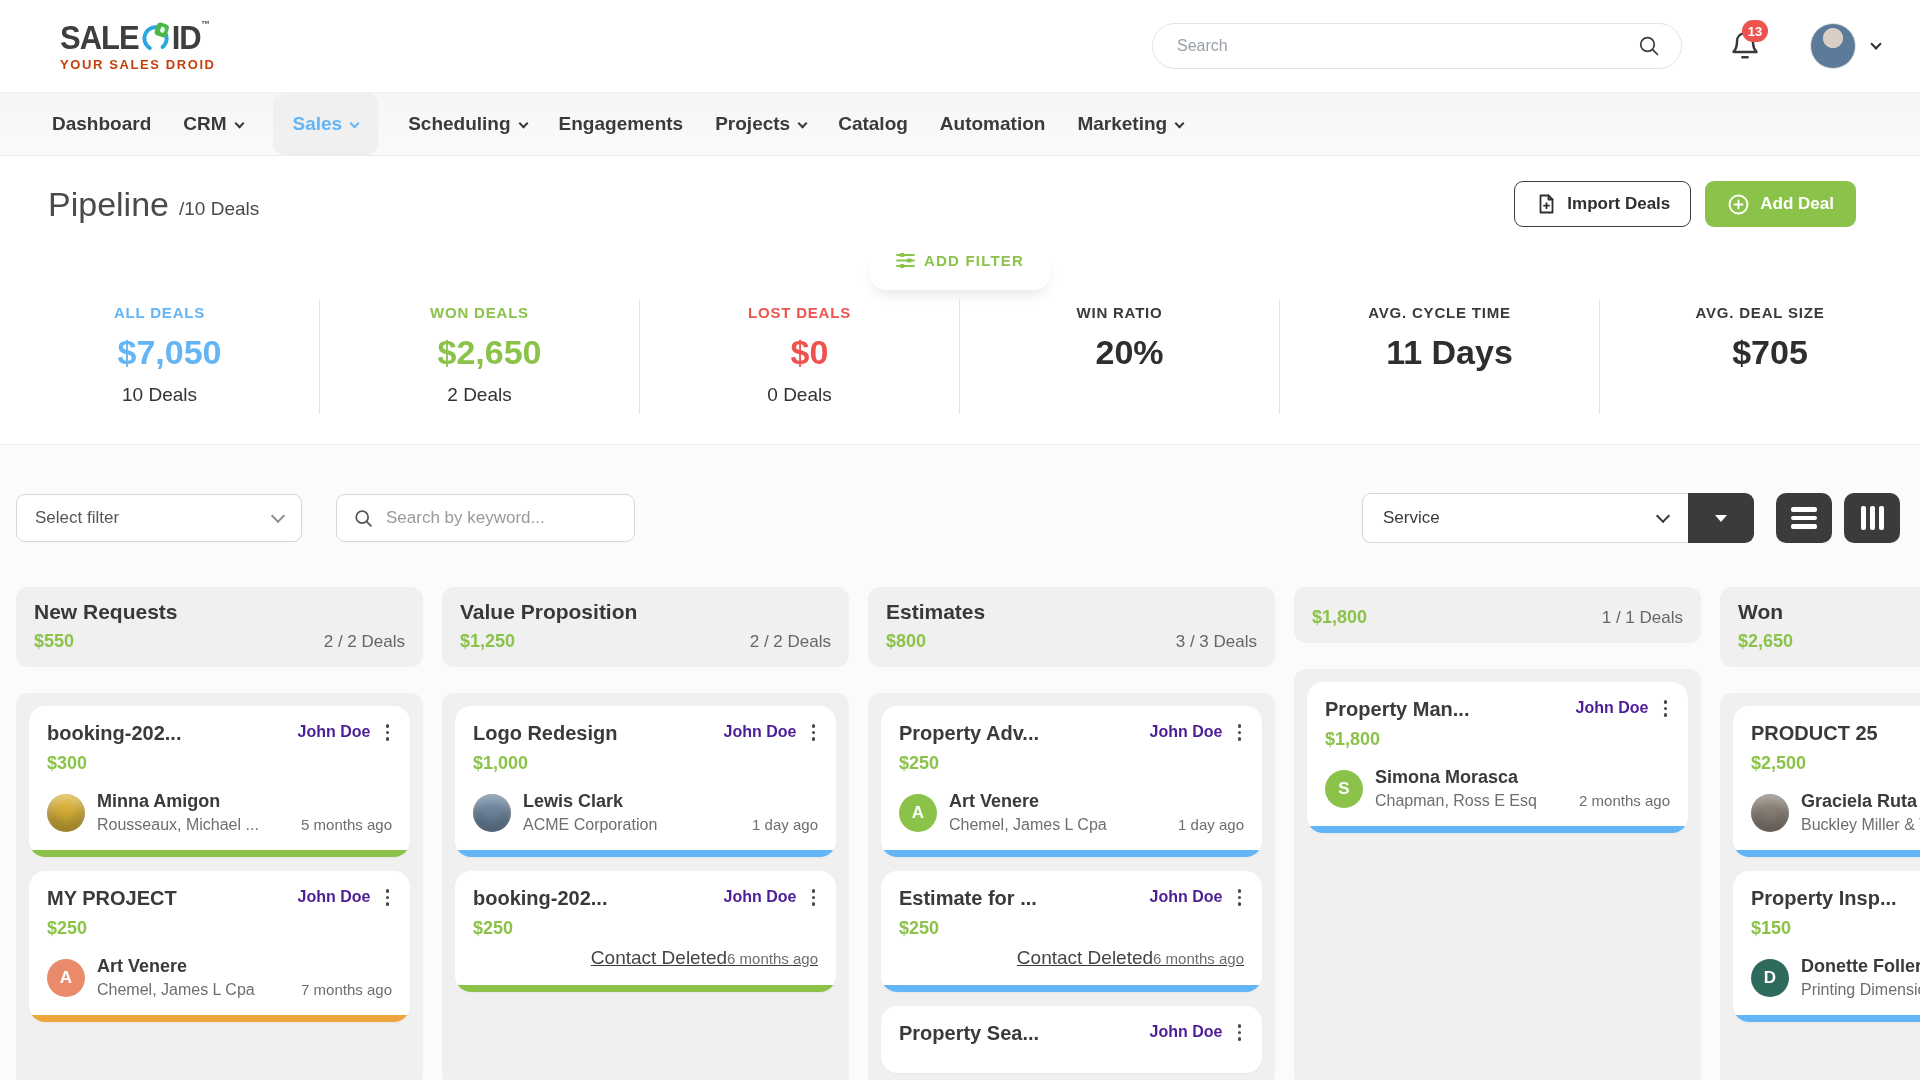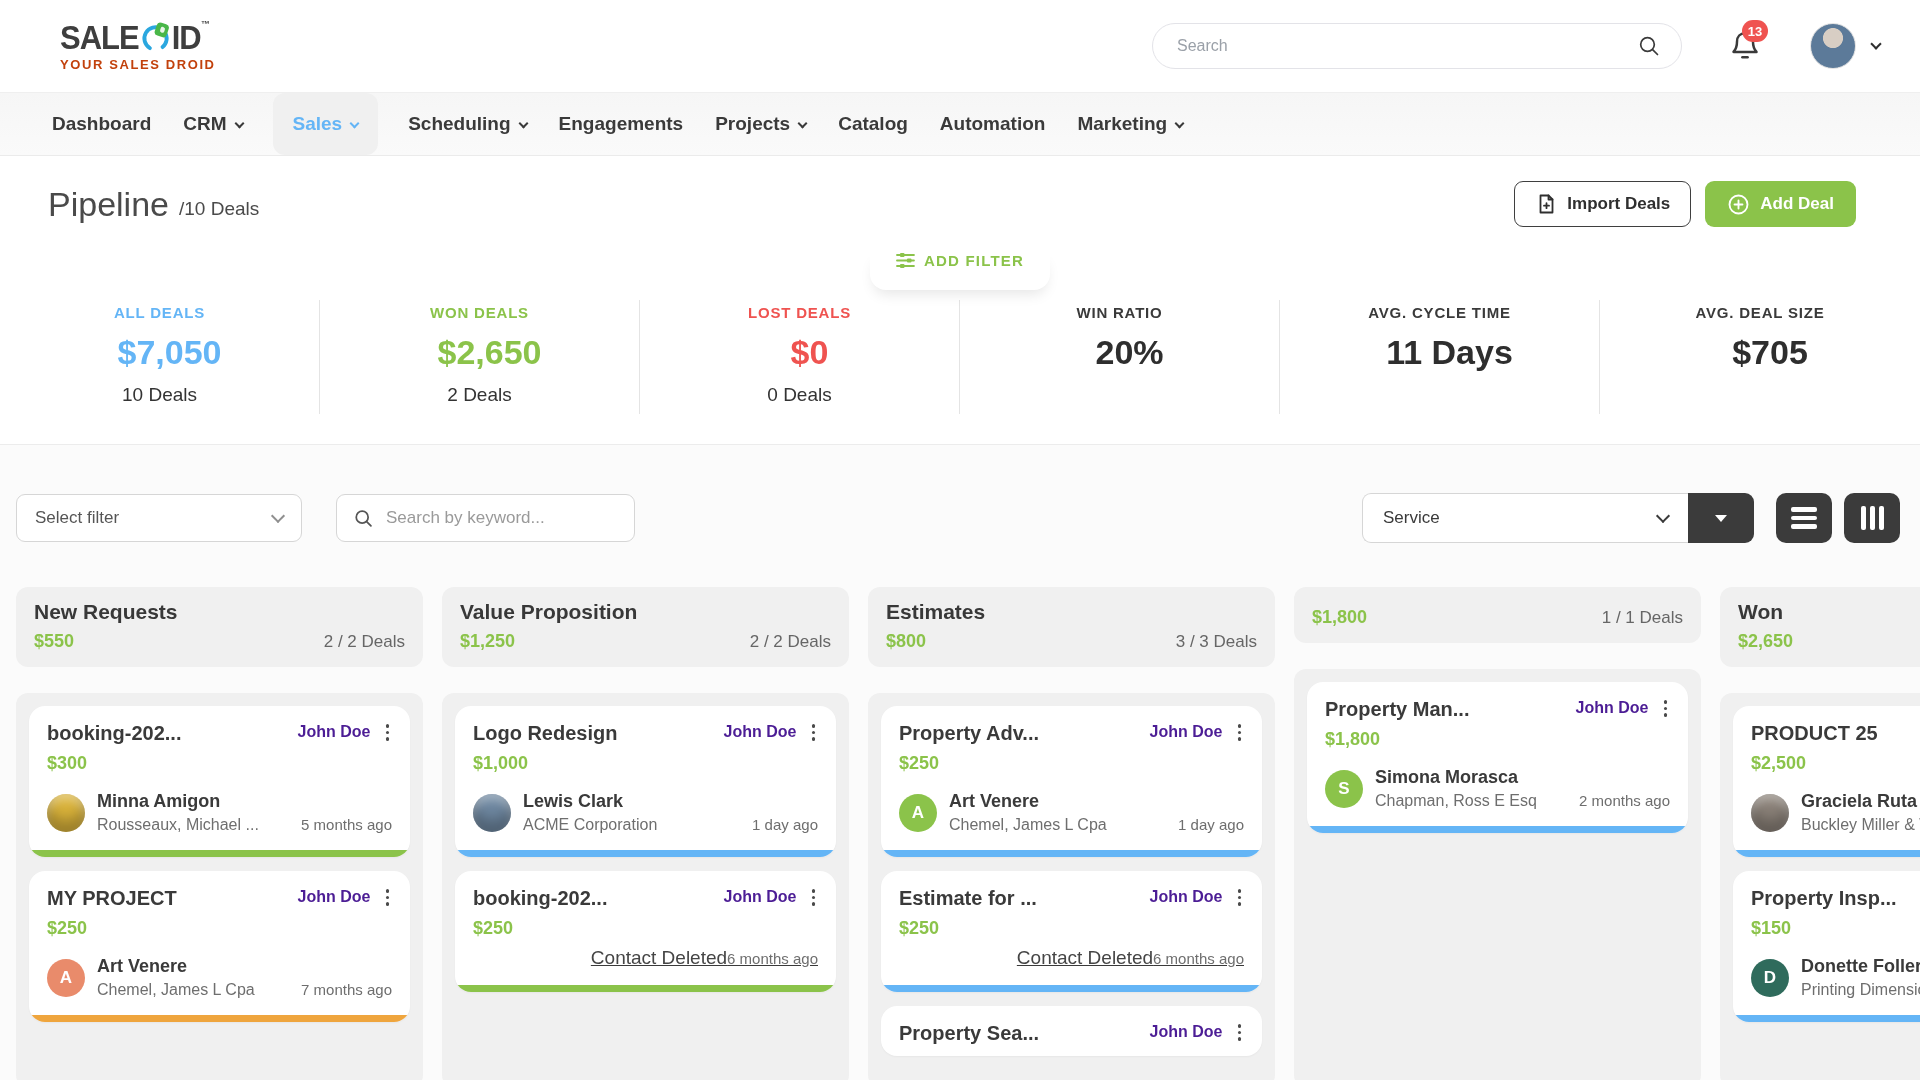--- a/index.html
+++ b/index.html
@@ -120,21 +120,21 @@
   .cavatar { width: 38px; height: 38px; border-radius: 50%; flex: none; display: flex; align-items: center;
      justify-content: center; color: #fff; font-size: 17px; font-weight: 700; align-self: center; }
   .cavatar.photo { box-shadow: inset 0 -12px 14px rgba(0,0,0,.28), inset 0 6px 8px rgba(255,255,255,.35); }
   .c-info { flex: 1; min-width: 0; }
   .c-name { font-size: 18px; font-weight: 700; color: #3A3A3A; white-space: nowrap; overflow: hidden; }
   .c-company { font-size: 16px; color: #6E6E6E; margin-top: 4px; white-space: nowrap; overflow: hidden; }
   .c-time { font-size: 15px; color: #6E6E6E; white-space: nowrap; padding-bottom: 1px; }
   .card-deleted { display: flex; justify-content: flex-end; align-items: baseline; margin-top: 8px; text-decoration: underline; }
   .cd-text { font-size: 19px; color: #454545; }
   .card-bar { height: 7px; margin: 16px -18px 0; }
-  .card.partial { padding-bottom: 11px; }
+  .card.partial { padding-bottom: 28px; }
 
   svg { display: block; }
 </style>
 </head>
 <body>
 
 <header class="top-header">
   <div class="logo">
     <div class="logo-row">
       <span class="logo-word">SALE</span>

